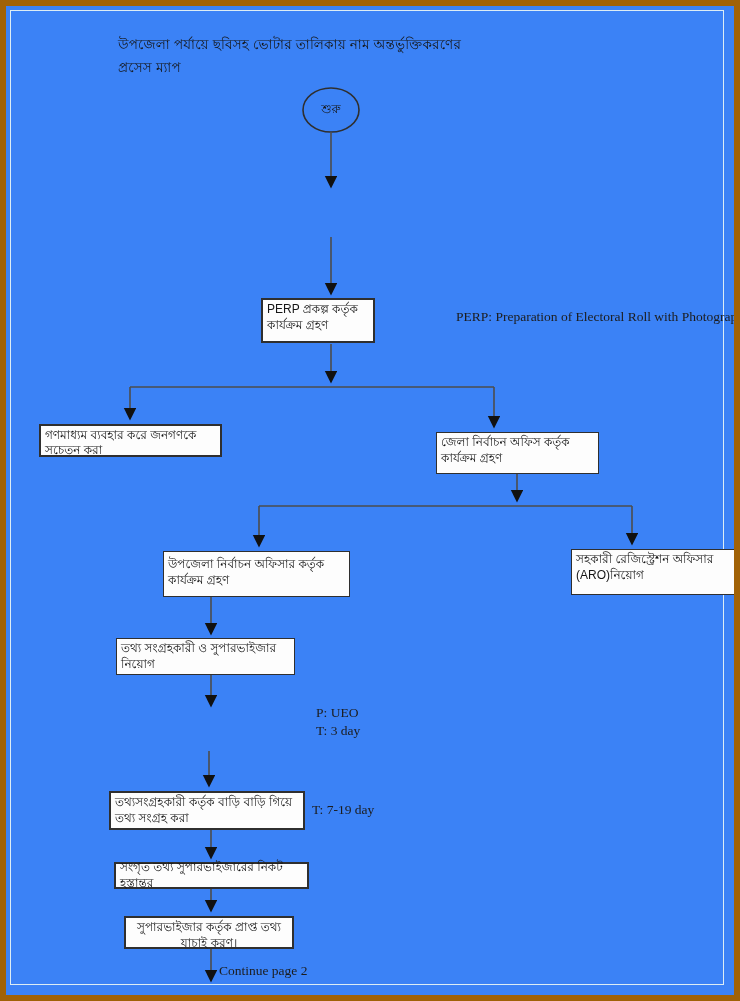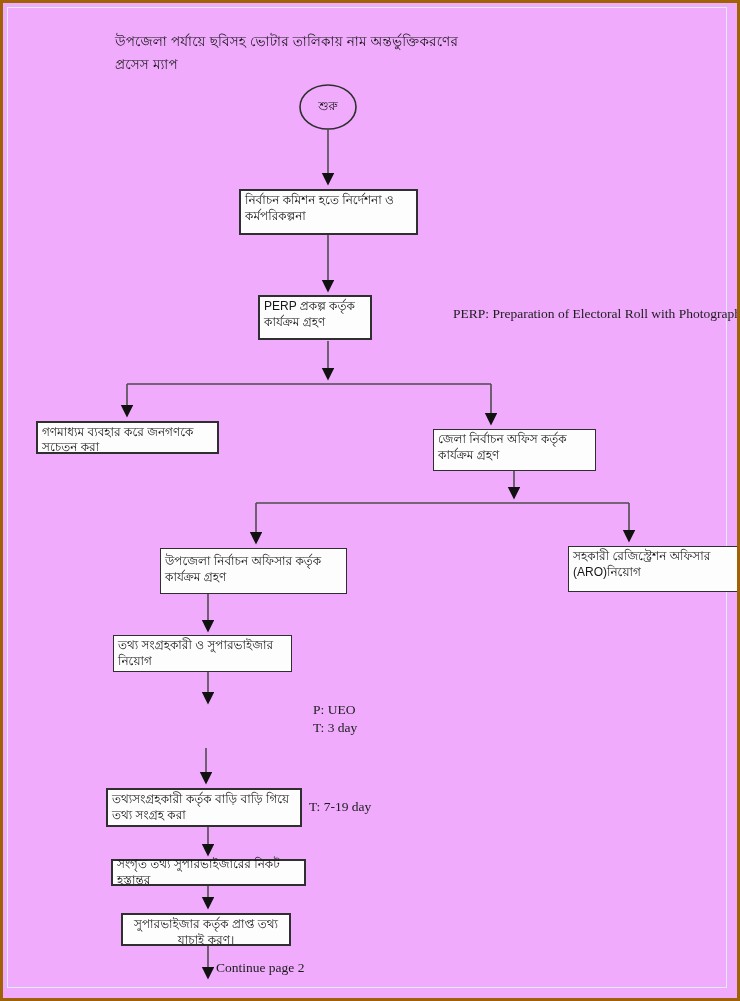--- a/index.html
+++ b/index.html
@@ -1,21 +1,21 @@
 <!DOCTYPE html>
 <html><head>
 <meta charset="utf-8">
 <style>
   html, body { margin: 0; padding: 0; background: #ffffff; }
   .page {
     position: relative;
     width: 740px;
     height: 1001px;
-    background: #f0abfc;
-    border: 3px solid #a16207;
+    background: #3b82f6;
+    border: 6px solid #a16207;
     box-sizing: border-box;
     overflow: hidden;
     font-family: "Liberation Sans", "DejaVu Sans", sans-serif;
     color: #111;
   }
   .inner-frame {
     position: absolute;
     left: 4px; top: 4px; right: 10px; bottom: 10px;
     border: 1px solid #dcedf5;
     pointer-events: none;
@@ -102,21 +102,20 @@
       <line x1="205" y1="823" x2="205" y2="851" marker-end="url(#arrow)"></line>
 
       <line x1="205" y1="883" x2="205" y2="904" marker-end="url(#arrow)"></line>
 
       <line x1="205" y1="942" x2="205" y2="974" marker-end="url(#arrow)"></line>
     </g>
   </svg>
 
   <div class="start-label">শুরু</div>
 
-  <div class="node b2" style="left:236px; top:186px; width:179px; height:46px;">নির্বাচন কমিশন হতে নির্দেশনা ও কর্মপরিকল্পনা</div>
 
   <div class="node b2" style="left:255px; top:292px; width:114px; height:45px;">PERP প্রকল্প কর্তৃক কার্যক্রম গ্রহণ</div>
 
   <div class="annotation" style="left:450px; top:303px;">PERP: Preparation of Electoral Roll with Photograph</div>
 
   <div class="node b2" style="left:33px; top:418px; width:183px; height:33px; line-height:1.22;">গণমাধ্যম ব্যবহার করে জনগণকে সচেতন করা</div>
 
   <div class="node" style="left:157px; top:545px; width:187px; height:46px; padding-top:5px;">উপজেলা নির্বাচন অফিসার কর্তৃক কার্যক্রম গ্রহণ</div>
 
   <div class="node" style="left:430px; top:426px; width:163px; height:42px;">জেলা নির্বাচন অফিস কর্তৃক কার্যক্রম গ্রহণ</div>

